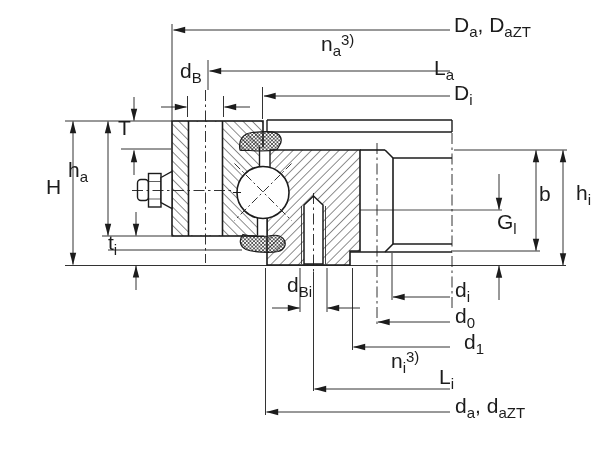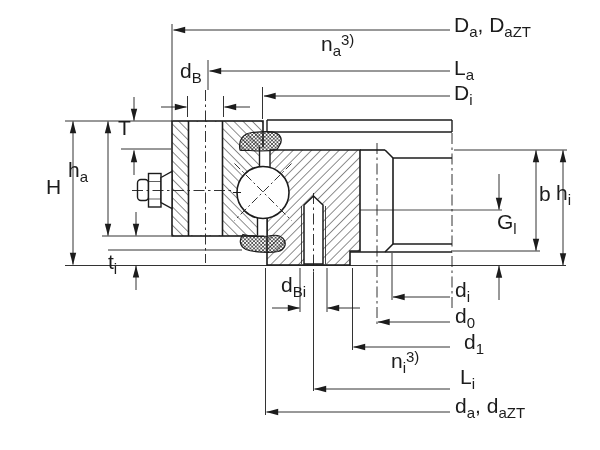--- a/index.html
+++ b/index.html
@@ -4,36 +4,36 @@
 <style>
   html,body{margin:0;padding:0;background:#fff;}
   #stage{position:relative;width:600px;height:450px;background:#ffffff;overflow:hidden;
          font-family:"Liberation Sans",sans-serif;margin-left:20px;}
   #drawing{position:absolute;left:0;top:0;}
   .lbl{position:absolute;font-size:21px;color:#1c1c1c;white-space:nowrap;line-height:1;}
   .lbl sub{font-size:15px;line-height:1;vertical-align:-5px;}
   .lbl sup{font-size:15px;line-height:1;vertical-align:6px;}
   #lbl-Da_DaZT{left:434px;top:14px}
   #lbl-na{left:301px;top:32px}
-  #lbl-La{left:434px;top:57px}
+  #lbl-La{left:414px;top:57px}
   #lbl-Di{left:434px;top:82px}
   #lbl-dB{left:160px;top:60px}
   #lbl-T{left:98px;top:117px}
   #lbl-H{left:26px;top:176px}
   #lbl-ha{left:48px;top:159px}
-  #lbl-ti{left:88px;top:251px}
+  #lbl-ti{left:88px;top:232px}
   #lbl-b{left:519px;top:183px}
-  #lbl-hi{left:536px;top:182px}
+  #lbl-hi{left:556px;top:182px}
   #lbl-Gl{left:477px;top:211px}
-  #lbl-dBi{left:261px;top:274px}
+  #lbl-dBi{left:267px;top:274px}
   #lbl-di{left:435px;top:279px}
   #lbl-d0{left:435px;top:305px}
   #lbl-d1{left:444px;top:331px}
   #lbl-ni{left:371px;top:349px}
-  #lbl-Li{left:440px;top:366px}
+  #lbl-Li{left:419px;top:366px}
   #lbl-da_daZT{left:435px;top:395px}
 </style>
 </head>
 <body>
 
 <div id="stage">
 
 <svg id="drawing" width="600" height="450" viewBox="0 0 600 450">
   <defs>
     <marker id="arrow" viewBox="0 0 13 8" refX="12.4" refY="4" markerWidth="14" markerHeight="8.6" orient="auto-start-reverse">

